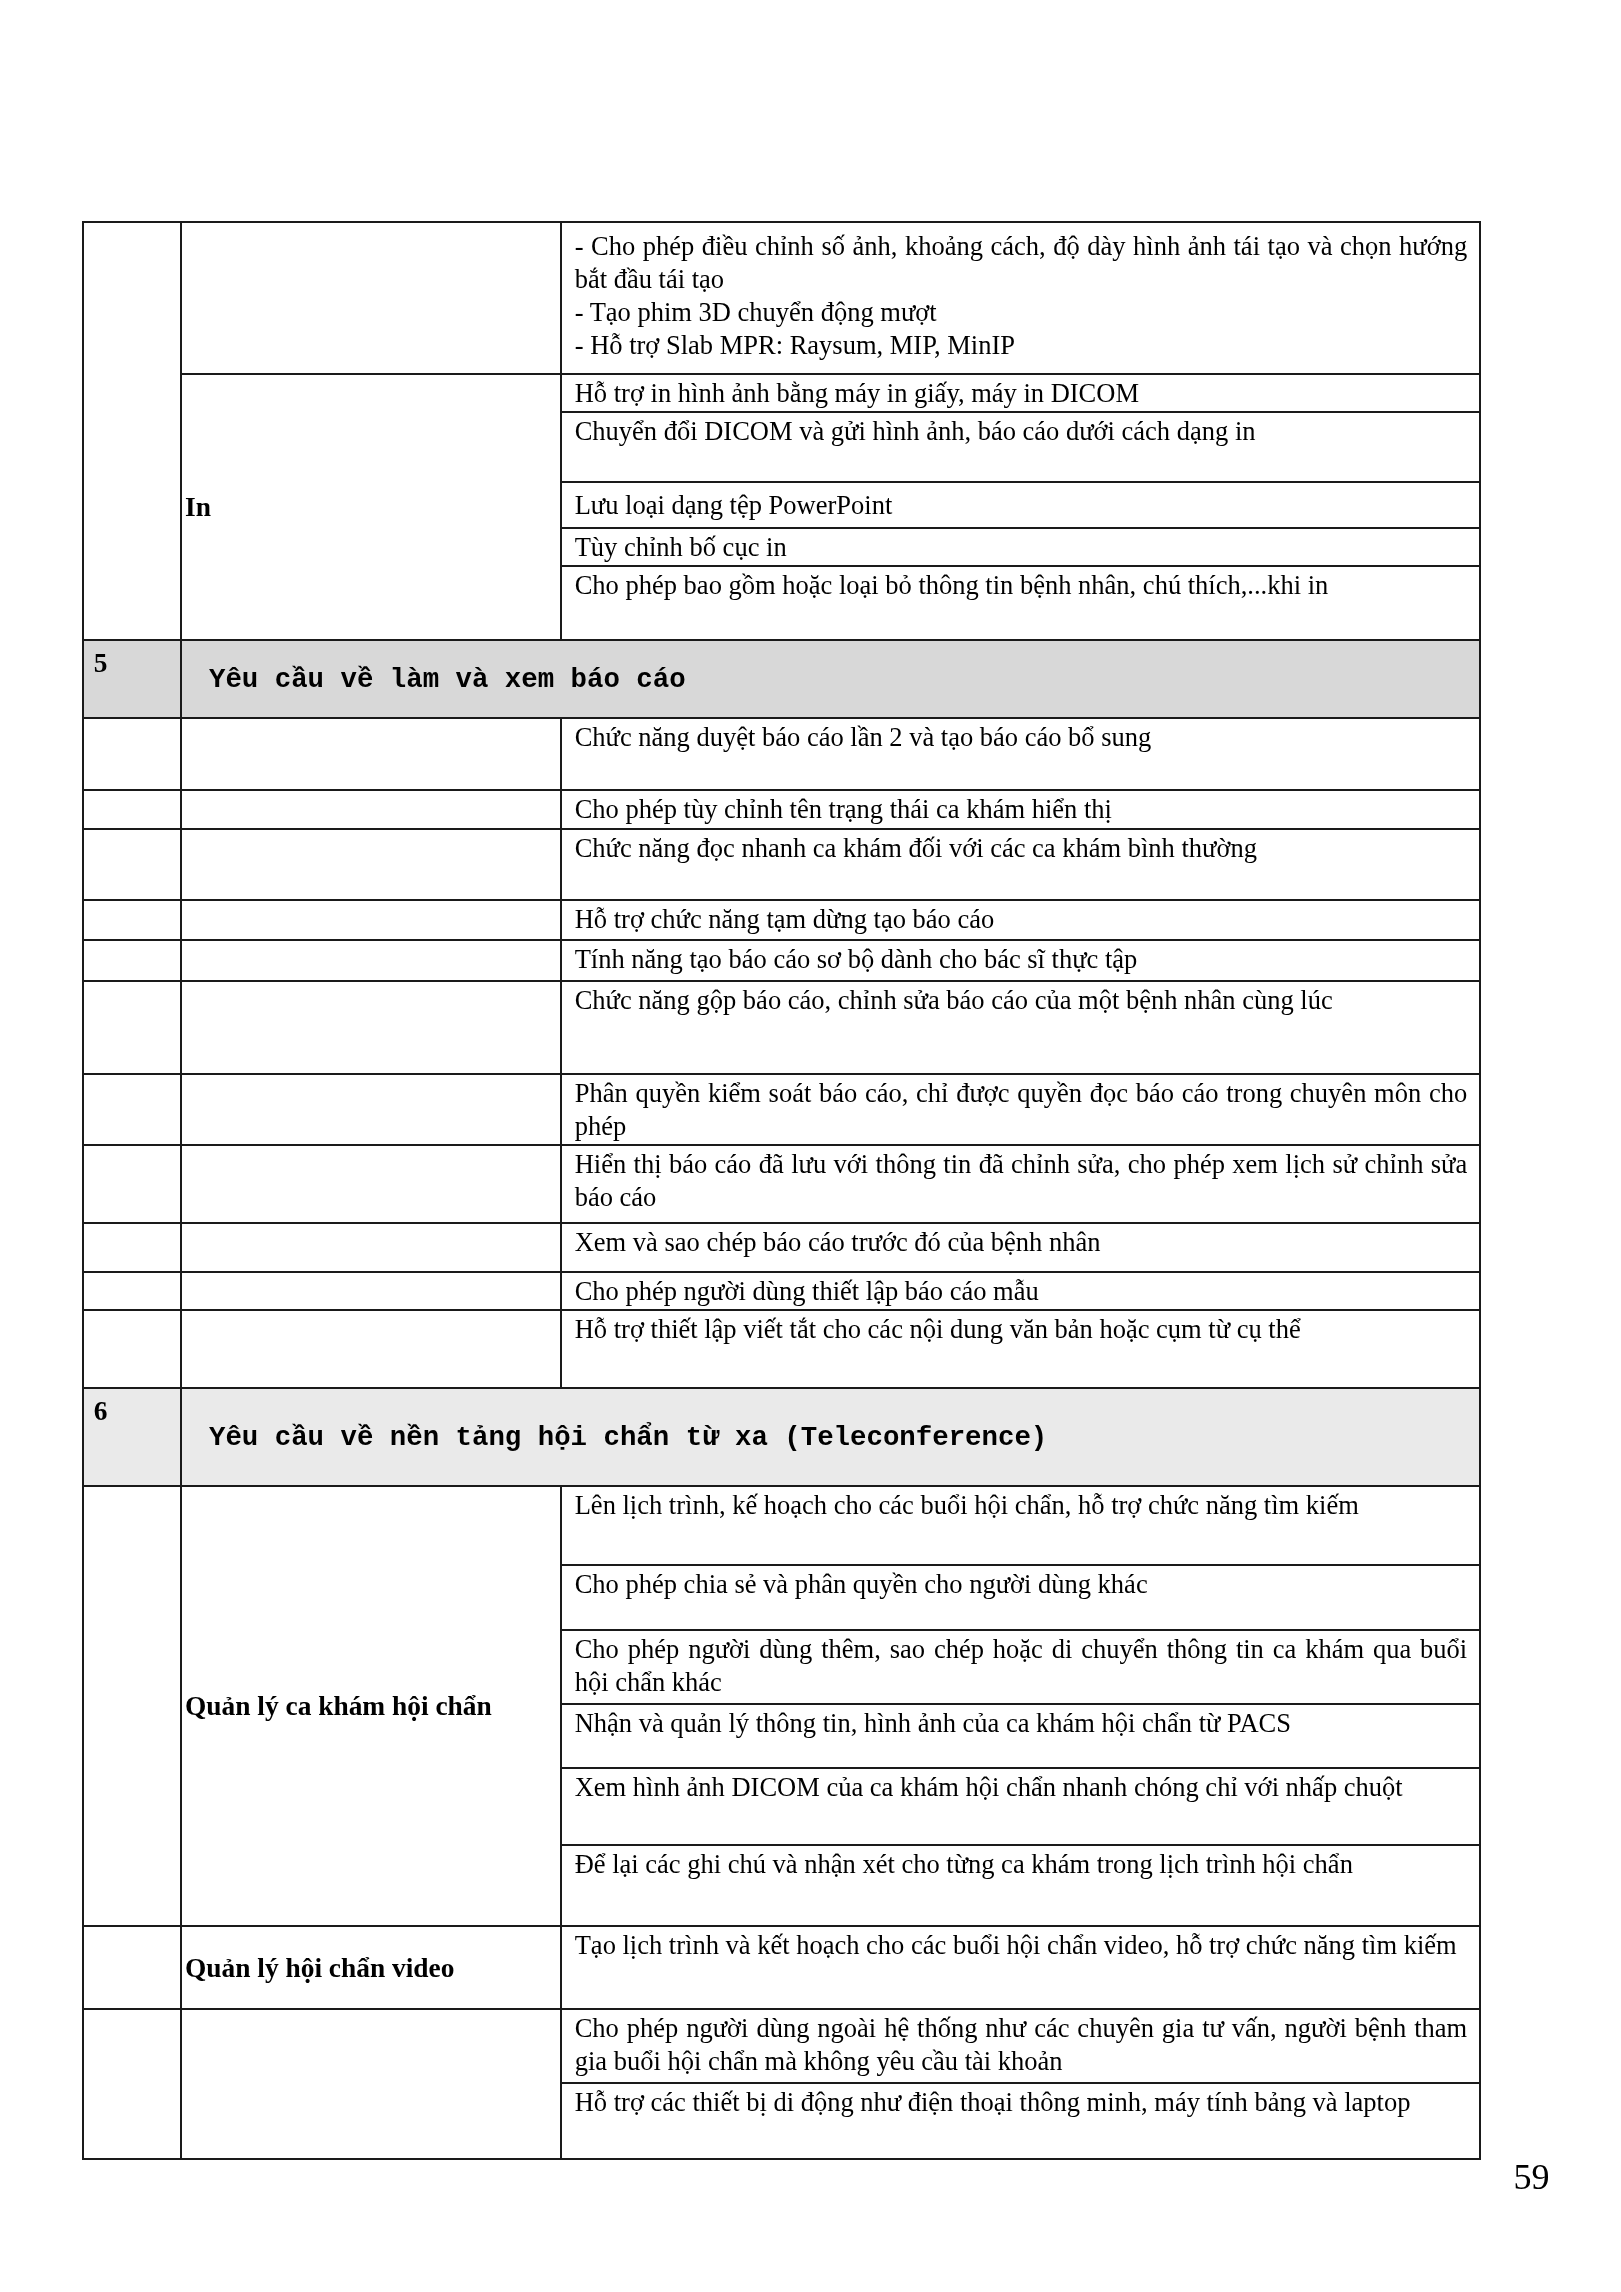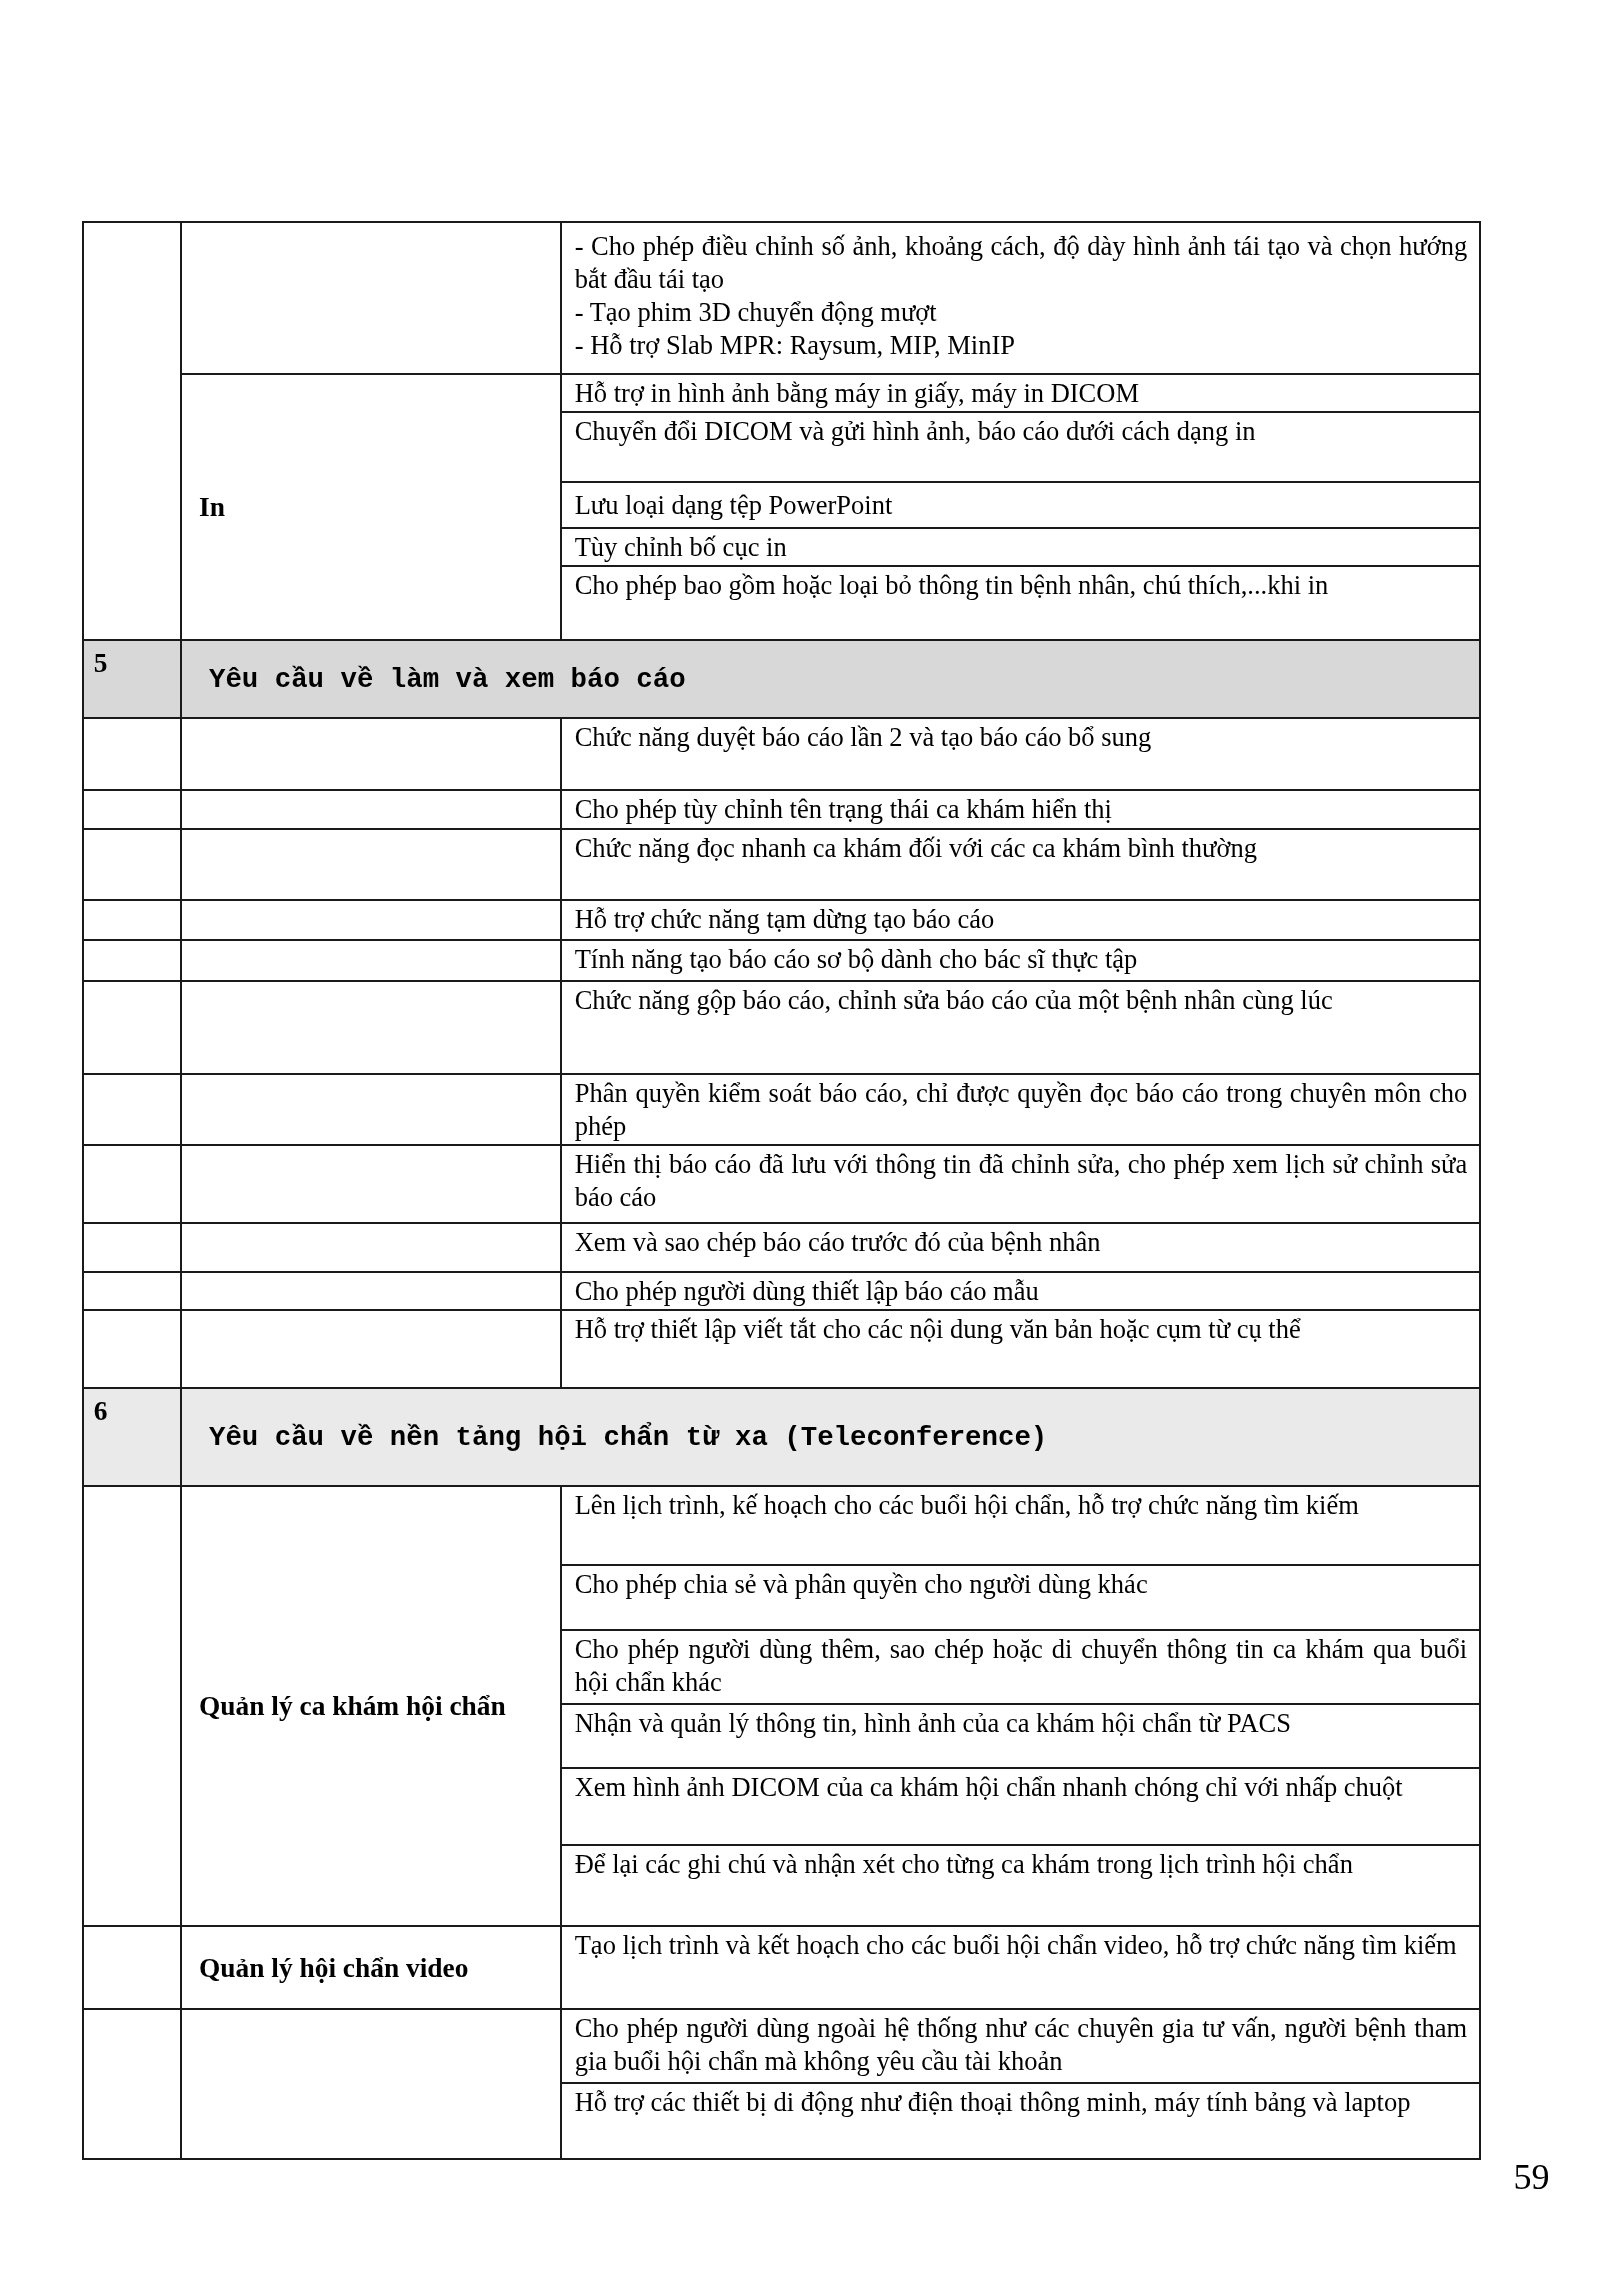--- a/index.html
+++ b/index.html
@@ -12,21 +12,21 @@
     border-collapse:collapse;table-layout:fixed;margin-top:32px;
   }
   td{
     border:2px solid #1a1a1a;
     vertical-align:top;
     padding:2px 11.8px 1px 12.7px;
     font-size:26.5px;line-height:33px;
     overflow:hidden;
   }
   td.c1{padding-left:9.8px;}
-  td.c2{padding-left:17px;}
+  td.c2{padding-left:3px;}
   td.req-cell{text-align:justify;}
   td.pad-top{padding-top:6.9px;}
   td.mid{vertical-align:middle;}
   td.group-label{vertical-align:middle;font-weight:bold;font-size:27.4px;text-align:justify;}
   tr.sec-head-5 td{background:#d8d8d8;}
   tr.sec-head-6 td{background:#eaeaea;}
   td.sec-num{font-weight:bold;font-size:27.4px;vertical-align:top;padding-top:5.9px;}
   td.sec-title{font-weight:bold;font-size:27.4px;vertical-align:middle;padding-left:27px;font-family:Liberation Mono, monospace;}
   .intro-line{text-align:justify;}
   #page-number{

